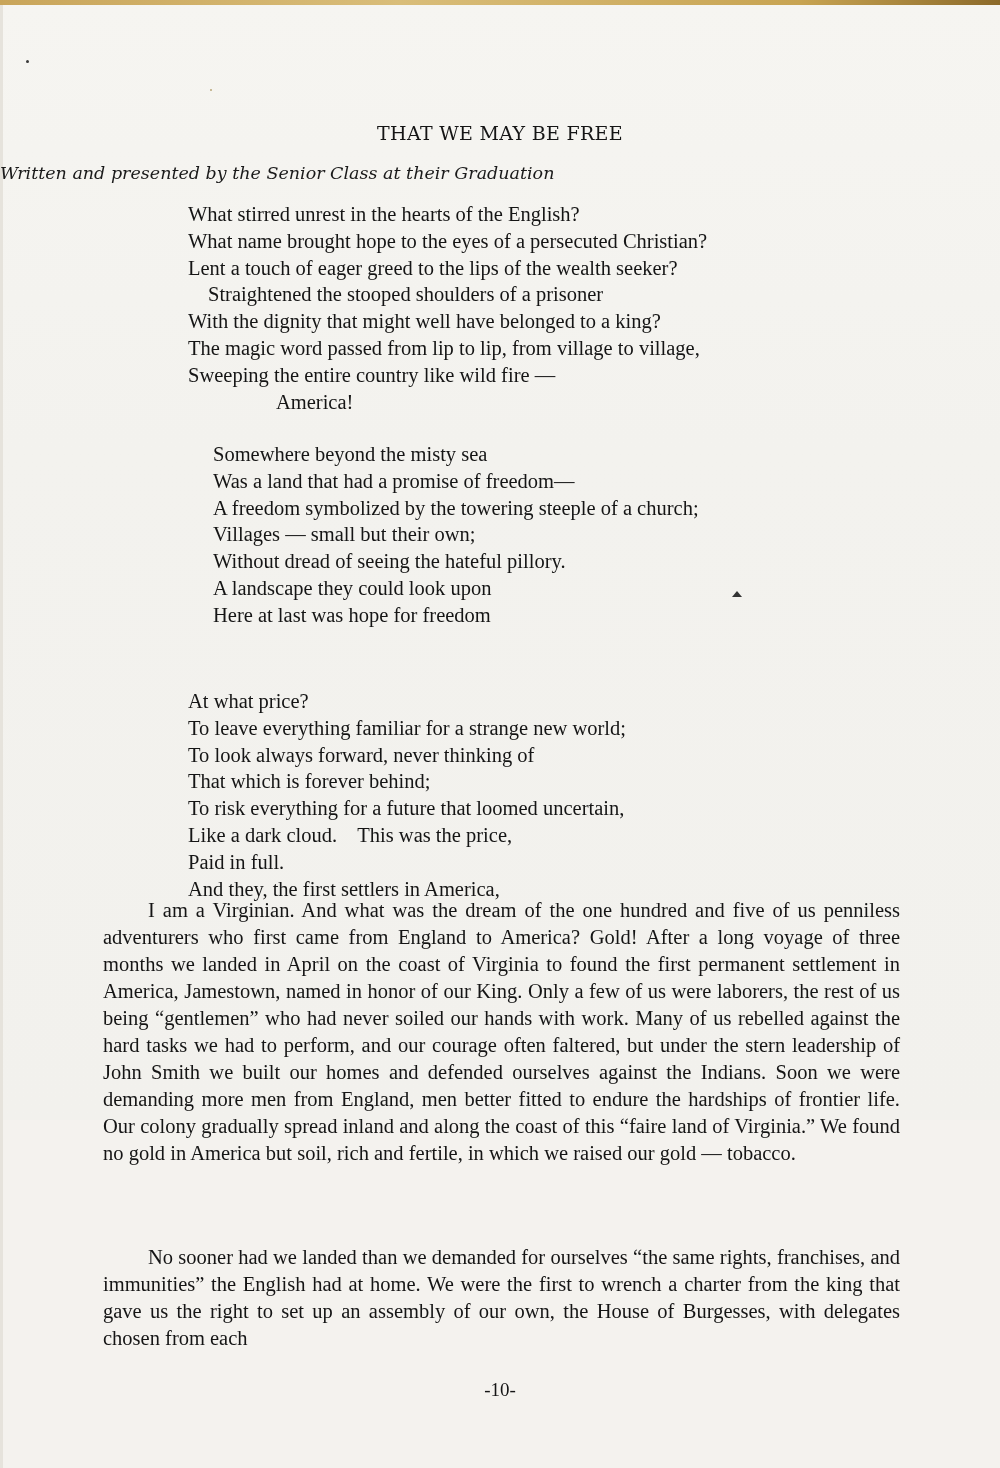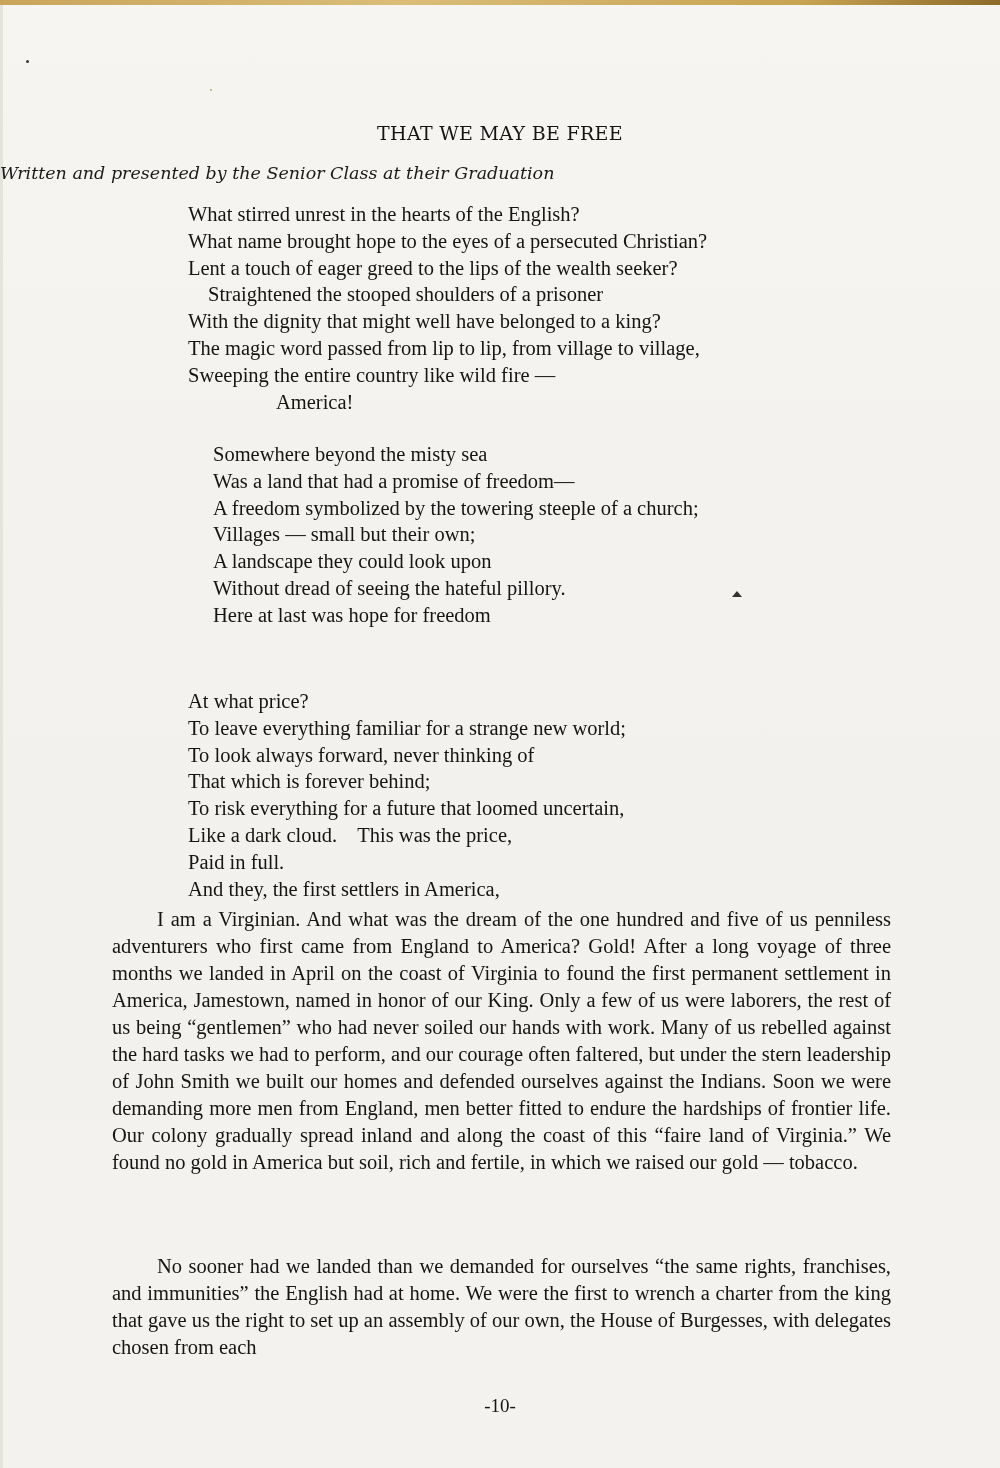--- a/index.html
+++ b/index.html
@@ -74,34 +74,33 @@
       position: absolute;
       left: 103px;
       width: 797px;
       font-family: "Liberation Serif", serif;
       font-size: 20.5px;
       line-height: 27px;
       text-align: justify;
       color: #151515;
     }
     .prose p {
-      margin: 9px;
+      margin: 0;
       text-indent: 45px;
     }
     #prose-1 { top: 897px; }
     #prose-2 { top: 1244px; }
     .page-number {
       position: absolute;
       top: 1379px;
       left: 0; width: 1000px;
       text-align: center;
       font-family: "Liberation Serif", serif;
       font-size: 19px;
       color: #151515;
-      margin-top: 16px;
     }
     .speck {
       position: absolute;
       background: #3a3a3a;
       border-radius: 50%;
     }
     .mark {
       position: absolute;
       left: 732px; top: 591px;
       width: 0; height: 0;
@@ -133,22 +132,22 @@
     <div class="line">The magic word passed from lip to lip, from village to village,</div>
     <div class="line">Sweeping the entire country like wild fire —</div>
     <div class="line indent-large">America!</div>
   </div>
 
   <div class="stanza" id="stanza-2">
     <div class="line">Somewhere beyond the misty sea</div>
     <div class="line">Was a land that had a promise of freedom—</div>
     <div class="line">A freedom symbolized by the towering steeple of a church;</div>
     <div class="line">Villages — small but their own;</div>
+    <div class="line">Without dread of seeing the hateful pillory.</div>
     <div class="line">A landscape they could look upon</div>
-    <div class="line">Without dread of seeing the hateful pillory.</div>
     <div class="line">Here at last was hope for freedom</div>
   </div>
 
   <div class="stanza" id="stanza-3">
     <div class="line">At what price?</div>
     <div class="line">To leave everything familiar for a strange new world;</div>
     <div class="line">To look always forward, never thinking of</div>
     <div class="line">That which is forever behind;</div>
     <div class="line">To risk everything for a future that loomed uncertain,</div>
     <div class="line">Like a dark cloud.    This was the price,</div>

